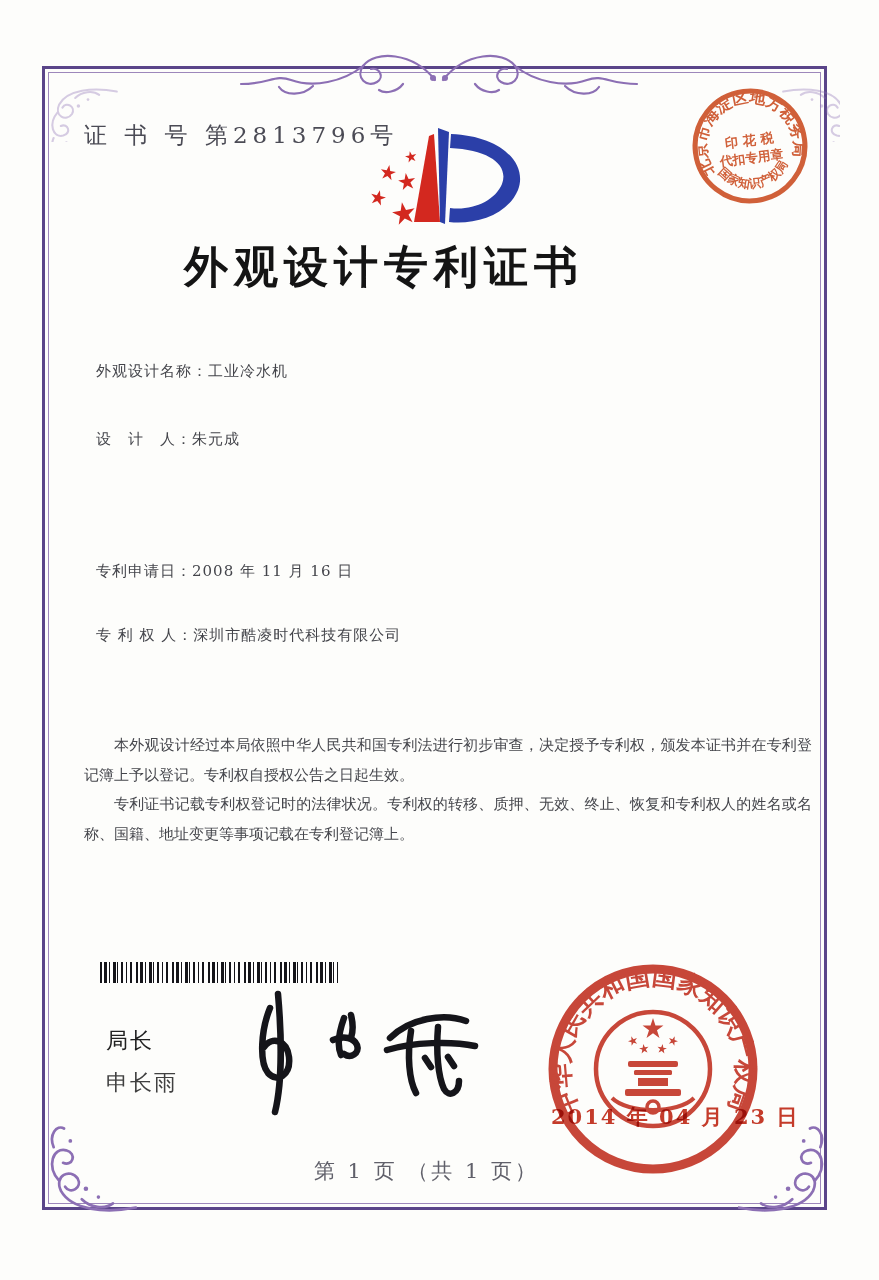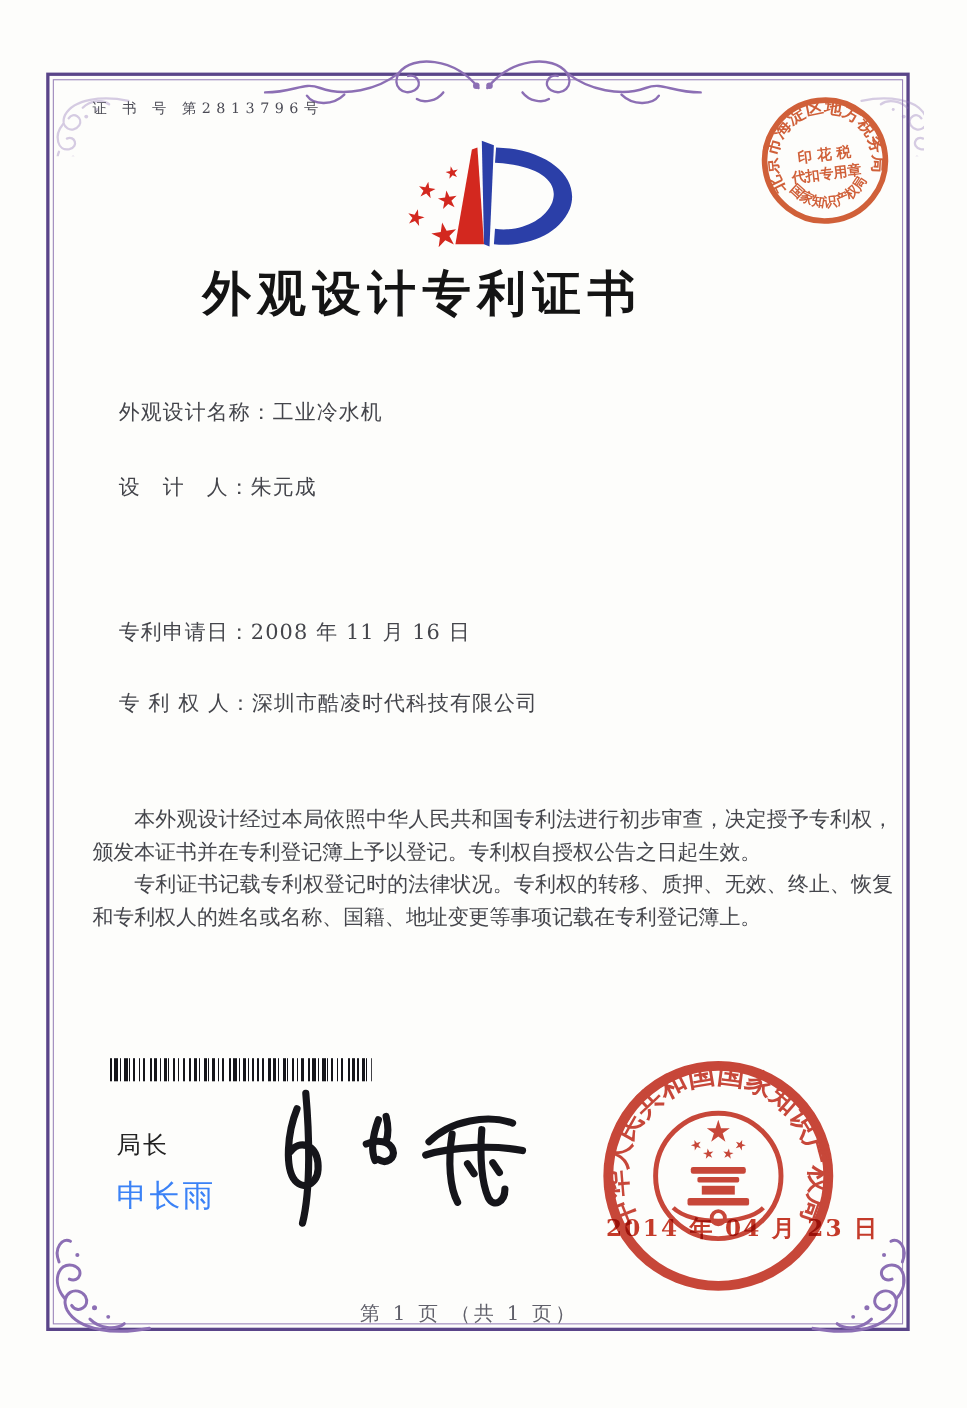--- a/index.html
+++ b/index.html
@@ -11,68 +11,68 @@
   .frame{
     position:absolute;left:42px;top:66px;width:785px;height:1144px;
     border:3px solid #5a4589;box-sizing:border-box;
   }
   .frame::after{
     content:'';position:absolute;inset:3px;border:1px solid #8569ab;opacity:.8;
   }
   .flourish{position:absolute;pointer-events:none;}
   
   .cert-no{
-    position:absolute;left:84px;top:90px;font-size:13px;letter-spacing:5px;color:#4b4b55;
+    position:absolute;left:84px;top:120px;font-size:23px;letter-spacing:5px;color:#4b4b55;
   }
   
   .logo{position:absolute;left:352px;top:124px;width:180px;height:114px;}
   
   .title{
     position:absolute;left:0;top:238px;width:768px;text-align:center;
     font-size:44px;font-weight:700;letter-spacing:6px;color:#141414;
   }
   
-  .field{position:absolute;left:108px;font-size:19px;color:#44454b;letter-spacing:1px;white-space:nowrap;}
+  .field{position:absolute;left:96px;font-size:15px;color:#44454b;letter-spacing:1px;white-space:nowrap;}
   .f1{top:362px}.f2{top:430px}.f3{top:497px}.f4{top:562px}.f5{top:626px}.f6{top:692px}
   
   .body-text{
     position:absolute;left:84px;top:731px;width:728px;
-    font-size:19px;line-height:29.5px;color:#45464c;text-align:justify;
+    font-size:15px;line-height:29.5px;color:#45464c;text-align:justify;
   }
   .body-text p{margin:0;text-indent:2em;}
   
   .barcode{
     position:absolute;left:100px;top:962px;width:238px;height:21px;
     background:repeating-linear-gradient(90deg,
       #15151a 0 2px,#fff 2px 4px,
       #15151a 4px 7px,#fff 7px 9px,
       #15151a 9px 10px,#fff 10px 13px,
       #15151a 13px 16px,#fff 16px 17px,
       #15151a 17px 18px,#fff 18px 21px,
       #15151a 21px 23px,#fff 23px 26px,
       #15151a 26px 27px,#fff 27px 30px,
       #15151a 30px 32px,#fff 32px 36px);
   }
   .signoff-title{position:absolute;left:106px;top:1026px;font-size:22px;color:#222;letter-spacing:2px;text-align:right;}
-  .signoff-name{position:absolute;left:106px;top:1068px;font-size:28px;color:#3b82f6;letter-spacing:2px;}
+  .signoff-name{position:absolute;left:106px;top:1068px;font-size:22px;color:#404040;letter-spacing:2px;}
   .signature{position:absolute;left:212px;top:988px;width:280px;height:130px;}
   
   .seal{position:absolute;left:546px;top:962px;width:214px;height:214px;mix-blend-mode:multiply;opacity:.93;}
   .seal-date{
     position:absolute;left:551px;top:1103px;font-size:21px;letter-spacing:2px;
     color:#c63b2a;font-weight:600;mix-blend-mode:multiply;
   }
   
   .tax-stamp{
     position:absolute;left:690px;top:86px;width:120px;height:120px;
     transform:rotate(-7deg);mix-blend-mode:multiply;opacity:.92;
   }
   .footer{
-    position:absolute;left:0;top:1182px;width:853px;text-align:center;
-    font-size:18px;color:#60606a;letter-spacing:3px;
+    position:absolute;left:0;top:1157px;width:853px;text-align:center;
+    font-size:21px;color:#60606a;letter-spacing:3px;
   }
 </style>
 </head>
 <body>
 
 <div class="page">
 
   <svg width="0" height="0" style="position:absolute">
     <defs>
       <symbol id="fl-corner" viewBox="0 0 100 100">

